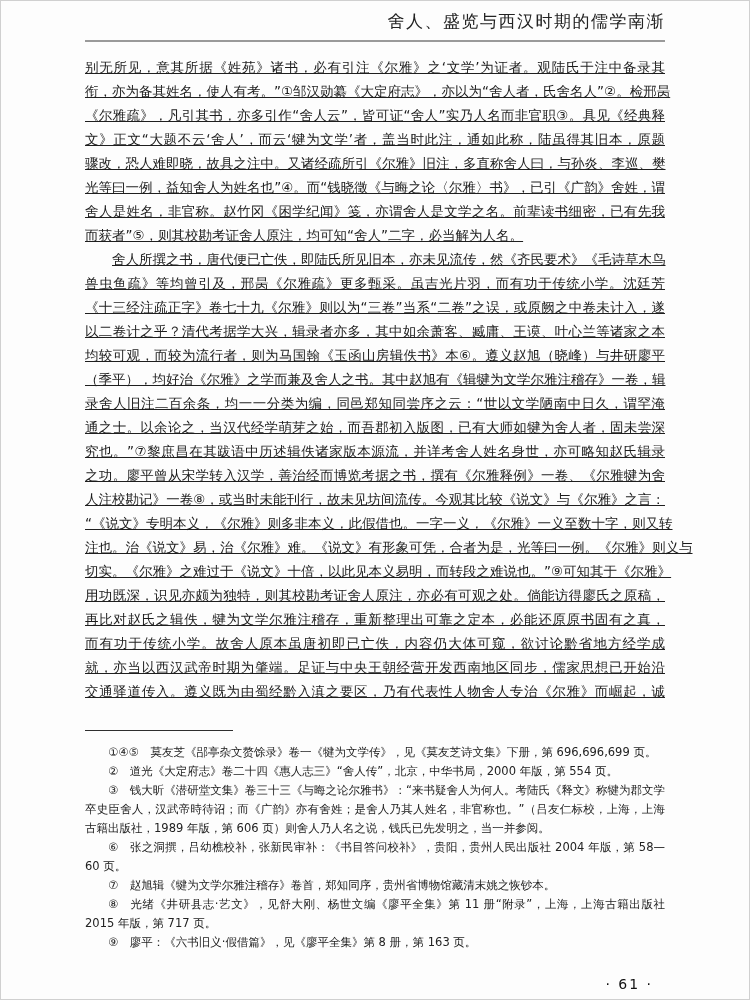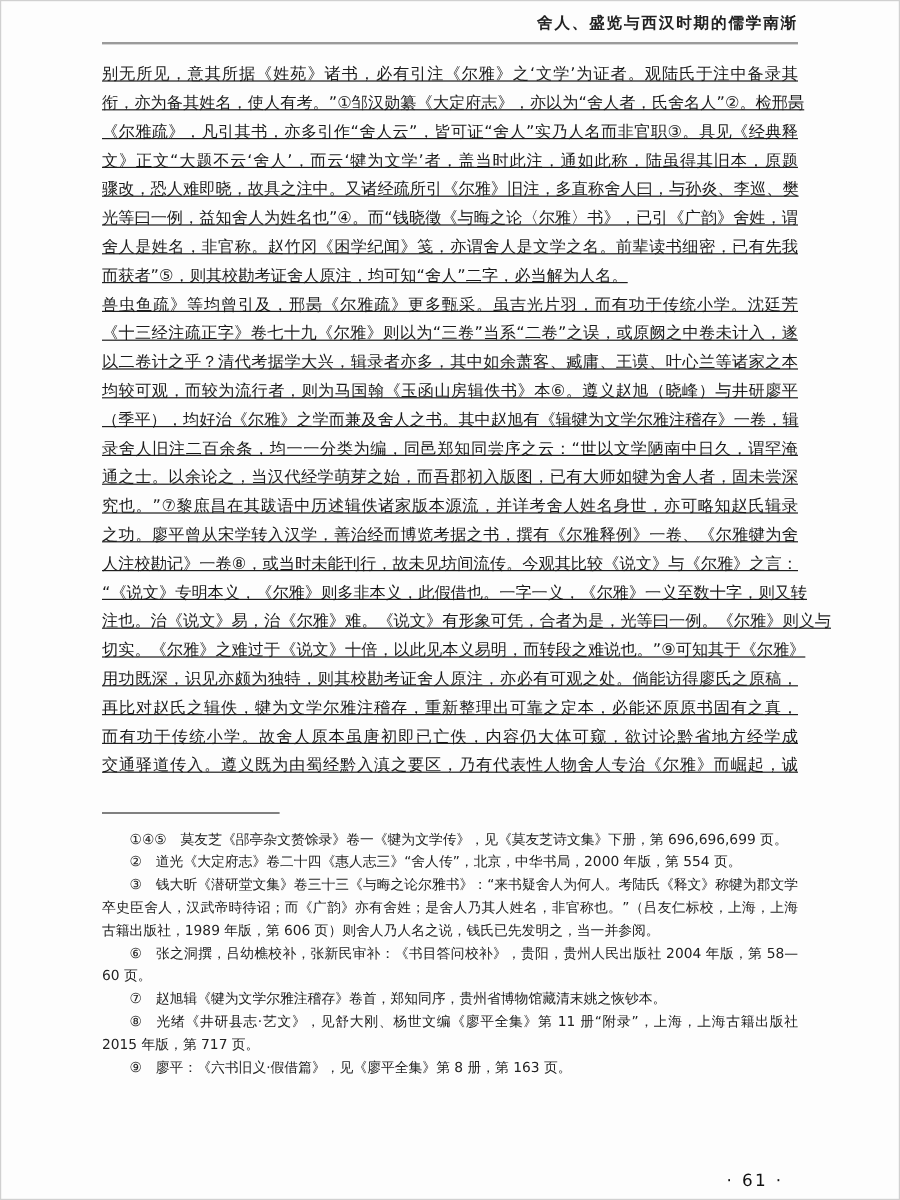--- a/index.html
+++ b/index.html
@@ -20,22 +20,22 @@
     color: #1f1f1f;
     overflow: hidden;
   }
   .page-header {
     padding-top: 9px;
     padding-bottom: 7px;
     border-bottom: 2px solid #9a9a9a;
     text-align: right;
   }
   .running-head {
-    font-size: 13px;
-    font-weight: bold;
+    font-size: 17px;
+    font-weight: normal;
     letter-spacing: 1.5px;
     color: #222;
   }
   .body-block {
     margin-top: 13px;
     text-decoration: underline;
   }
   .line {
     font-size: 13.5px;
     line-height: 24px;
@@ -92,36 +92,38 @@
   <main class="body-block">
     <div id="body-lines">
         <div class="line">别无所见，意其所据《姓苑》诸书，必有引注《尔雅》之‘文学’为证者。观陆氏于注中备录其</div>
         <div class="line">衔，亦为备其姓名，使人有考。”①邹汉勋纂《大定府志》，亦以为“舍人者，氏舍名人”②。检邢昺</div>
         <div class="line">《尔雅疏》，凡引其书，亦多引作“舍人云”，皆可证“舍人”实乃人名而非官职③。具见《经典释</div>
         <div class="line">文》正文“大题不云‘舍人’，而云‘犍为文学’者，盖当时此注，通如此称，陆虽得其旧本，原题</div>
         <div class="line">骤改，恐人难即晓，故具之注中。又诸经疏所引《尔雅》旧注，多直称舍人曰，与孙炎、李巡、樊</div>
         <div class="line">光等曰一例，益知舍人为姓名也”④。而“钱晓徵《与晦之论〈尔雅〉书》，已引《广韵》舍姓，谓</div>
         <div class="line">舍人是姓名，非官称。赵竹冈《困学纪闻》笺，亦谓舍人是文学之名。前辈读书细密，已有先我</div>
         <div class="line end">而获者”⑤，则其校勘考证舍人原注，均可知“舍人”二字，必当解为人名。</div>
+        <div class="line indent">舍人所撰之书，唐代便已亡佚，即陆氏所见旧本，亦未见流传，然《齐民要术》《毛诗草木鸟</div>
         <div class="line">兽虫鱼疏》等均曾引及，邢昺《尔雅疏》更多甄采。虽吉光片羽，而有功于传统小学。沈廷芳</div>
         <div class="line">《十三经注疏正字》卷七十九《尔雅》则以为“三卷”当系“二卷”之误，或原阙之中卷未计入，遂</div>
         <div class="line">以二卷计之乎？清代考据学大兴，辑录者亦多，其中如余萧客、臧庸、王谟、叶心兰等诸家之本</div>
         <div class="line">均较可观，而较为流行者，则为马国翰《玉函山房辑佚书》本⑥。遵义赵旭（晓峰）与井研廖平</div>
         <div class="line">（季平），均好治《尔雅》之学而兼及舍人之书。其中赵旭有《辑犍为文学尔雅注稽存》一卷，辑</div>
         <div class="line">录舍人旧注二百余条，均一一分类为编，同邑郑知同尝序之云：“世以文学陋南中日久，谓罕淹</div>
         <div class="line">通之士。以余论之，当汉代经学萌芽之始，而吾郡初入版图，已有大师如犍为舍人者，固未尝深</div>
         <div class="line">究也。”⑦黎庶昌在其跋语中历述辑佚诸家版本源流，并详考舍人姓名身世，亦可略知赵氏辑录</div>
         <div class="line">之功。廖平曾从宋学转入汉学，善治经而博览考据之书，撰有《尔雅释例》一卷、《尔雅犍为舍</div>
         <div class="line">人注校勘记》一卷⑧，或当时未能刊行，故未见坊间流传。今观其比较《说文》与《尔雅》之言：</div>
         <div class="line">“《说文》专明本义，《尔雅》则多非本义，此假借也。一字一义，《尔雅》一义至数十字，则又转</div>
         <div class="line">注也。治《说文》易，治《尔雅》难。《说文》有形象可凭，合者为是，光等曰一例。《尔雅》则义与</div>
         <div class="line">切实。《尔雅》之难过于《说文》十倍，以此见本义易明，而转段之难说也。”⑨可知其于《尔雅》</div>
         <div class="line">用功既深，识见亦颇为独特，则其校勘考证舍人原注，亦必有可观之处。倘能访得廖氏之原稿，</div>
         <div class="line">再比对赵氏之辑佚，犍为文学尔雅注稽存，重新整理出可靠之定本，必能还原原书固有之真，</div>
         <div class="line">而有功于传统小学。故舍人原本虽唐初即已亡佚，内容仍大体可窥，欲讨论黔省地方经学成</div>
+        <div class="line">就，亦当以西汉武帝时期为肇端。足证与中央王朝经营开发西南地区同步，儒家思想已开始沿</div>
         <div class="line">交通驿道传入。遵义既为由蜀经黔入滇之要区，乃有代表性人物舍人专治《尔雅》而崛起，诚</div>
       </div>
   </main>
 
   <div class="fn-sep"></div>
 
   <section id="footnotes" class="footnotes">
       <p class="fn"><span class="fn-marker">①④⑤</span><span>莫友芝《郘亭杂文赘馀录》卷一《犍为文学传》，见《莫友芝诗文集》下册，第 696,696,699 页。</span></p>
       <p class="fn"><span class="fn-marker">②</span><span>道光《大定府志》卷二十四《惠人志三》“舍人传”，北京，中华书局，2000 年版，第 554 页。</span></p>
       <p class="fn"><span class="fn-marker">③</span><span>钱大昕《潜研堂文集》卷三十三《与晦之论尔雅书》：“来书疑舍人为何人。考陆氏《释文》称犍为郡文学卒史臣舍人，汉武帝時待诏；而《广韵》亦有舍姓；是舍人乃其人姓名，非官称也。”（吕友仁标校，上海，上海古籍出版社，1989 年版，第 606 页）则舍人乃人名之说，钱氏已先发明之，当一并参阅。</span></p>

